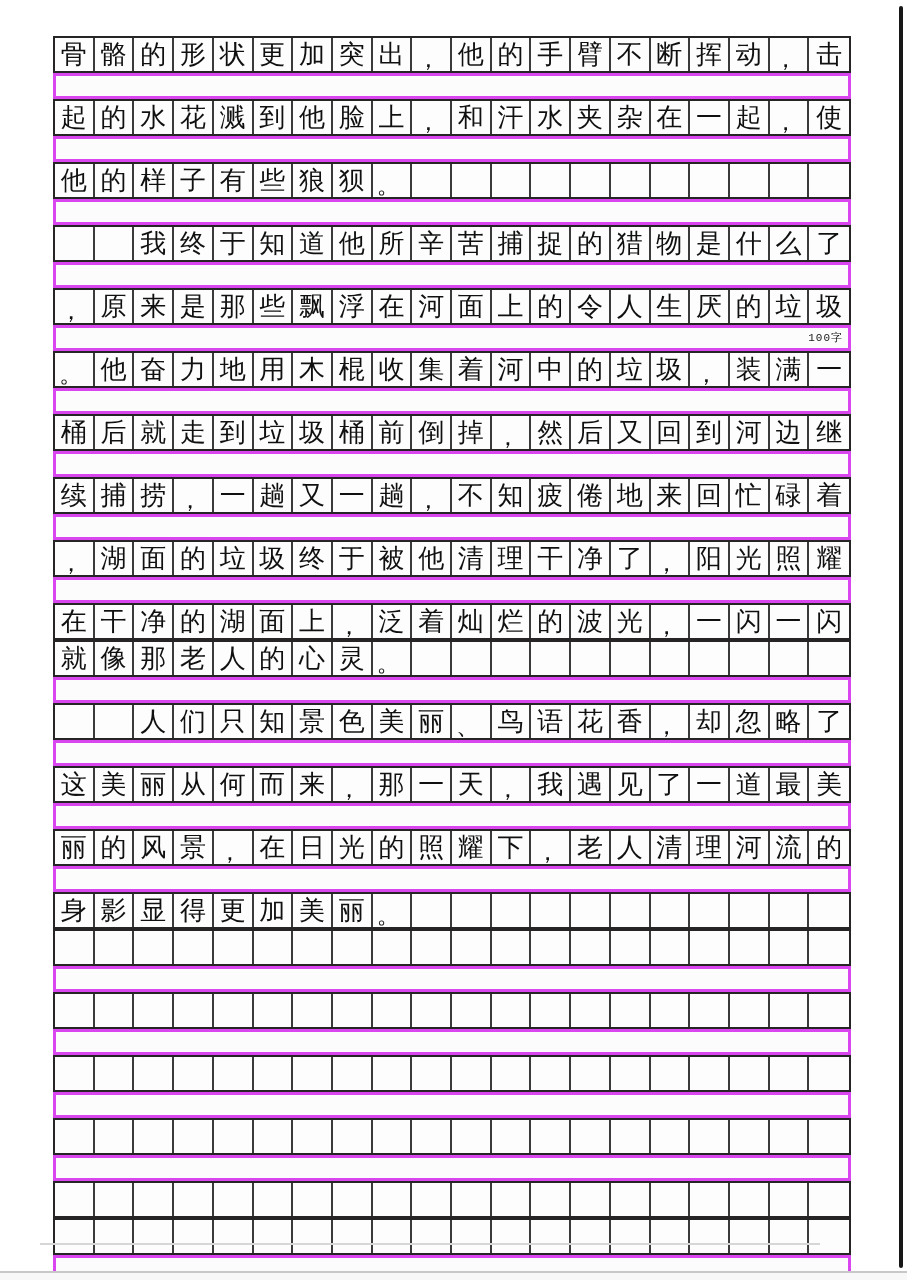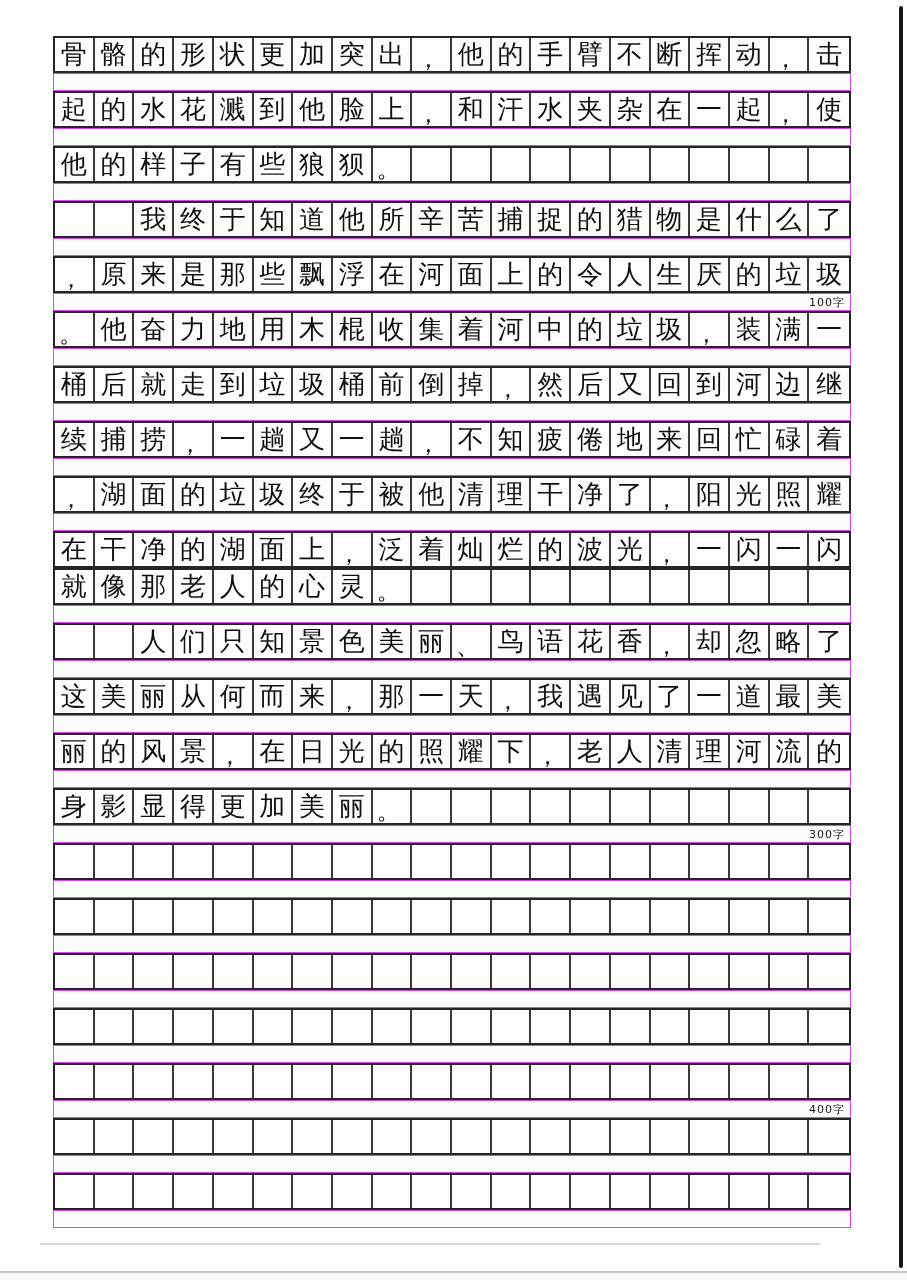--- a/index.html
+++ b/index.html
@@ -46,24 +46,25 @@
   .char.punct {
     position: absolute;
     left: 4px;
     bottom: 0px;
     transform: none;
     font-size: 24px;
   }
   
   .strip {
     position: relative;
-    height: 18px;
+    height: 26px;
     box-sizing: border-box;
-    border: 1px solid #d946ef;
+    border: 3px solid #d946ef;
     background: #fcfcfc;
+    font-family: Liberation Mono, monospace;
   }
   .marker {
     position: absolute;
     right: 5px;
     top: 50%;
     transform: translateY(-50%);
     font-size: 11px;
     line-height: 1;
     color: #151515;
     letter-spacing: 1px;
@@ -975,139 +976,133 @@
         <div class="cell"></div>
         <div class="cell"></div>
         <div class="cell"></div>
         <div class="cell"></div>
         <div class="cell"></div>
         <div class="cell"></div>
         <div class="cell"></div>
         <div class="cell"></div>
         <div class="cell"></div>
       </div>
-      <div class="strip">
-        <span class="marker">300字</span>
-      </div>
-      <div class="cells-row">
-        <div class="cell"></div>
-        <div class="cell"></div>
-        <div class="cell"></div>
-        <div class="cell"></div>
-        <div class="cell"></div>
-        <div class="cell"></div>
-        <div class="cell"></div>
-        <div class="cell"></div>
-        <div class="cell"></div>
-        <div class="cell"></div>
-        <div class="cell"></div>
-        <div class="cell"></div>
-        <div class="cell"></div>
-        <div class="cell"></div>
-        <div class="cell"></div>
-        <div class="cell"></div>
-        <div class="cell"></div>
-        <div class="cell"></div>
-        <div class="cell"></div>
-        <div class="cell"></div>
-      </div>
-      <div class="strip"></div>
-      <div class="cells-row">
-        <div class="cell"></div>
-        <div class="cell"></div>
-        <div class="cell"></div>
-        <div class="cell"></div>
-        <div class="cell"></div>
-        <div class="cell"></div>
-        <div class="cell"></div>
-        <div class="cell"></div>
-        <div class="cell"></div>
-        <div class="cell"></div>
-        <div class="cell"></div>
-        <div class="cell"></div>
-        <div class="cell"></div>
-        <div class="cell"></div>
-        <div class="cell"></div>
-        <div class="cell"></div>
-        <div class="cell"></div>
-        <div class="cell"></div>
-        <div class="cell"></div>
-        <div class="cell"></div>
-      </div>
-      <div class="strip"></div>
-      <div class="cells-row">
-        <div class="cell"></div>
-        <div class="cell"></div>
-        <div class="cell"></div>
-        <div class="cell"></div>
-        <div class="cell"></div>
-        <div class="cell"></div>
-        <div class="cell"></div>
-        <div class="cell"></div>
-        <div class="cell"></div>
-        <div class="cell"></div>
-        <div class="cell"></div>
-        <div class="cell"></div>
-        <div class="cell"></div>
-        <div class="cell"></div>
-        <div class="cell"></div>
-        <div class="cell"></div>
-        <div class="cell"></div>
-        <div class="cell"></div>
-        <div class="cell"></div>
-        <div class="cell"></div>
-      </div>
-      <div class="strip"></div>
-      <div class="cells-row">
-        <div class="cell"></div>
-        <div class="cell"></div>
-        <div class="cell"></div>
-        <div class="cell"></div>
-        <div class="cell"></div>
-        <div class="cell"></div>
-        <div class="cell"></div>
-        <div class="cell"></div>
-        <div class="cell"></div>
-        <div class="cell"></div>
-        <div class="cell"></div>
-        <div class="cell"></div>
-        <div class="cell"></div>
-        <div class="cell"></div>
-        <div class="cell"></div>
-        <div class="cell"></div>
-        <div class="cell"></div>
-        <div class="cell"></div>
-        <div class="cell"></div>
-        <div class="cell"></div>
-      </div>
-      <div class="strip"></div>
-      <div class="cells-row">
-        <div class="cell"></div>
-        <div class="cell"></div>
-        <div class="cell"></div>
-        <div class="cell"></div>
-        <div class="cell"></div>
-        <div class="cell"></div>
-        <div class="cell"></div>
-        <div class="cell"></div>
-        <div class="cell"></div>
-        <div class="cell"></div>
-        <div class="cell"></div>
-        <div class="cell"></div>
-        <div class="cell"></div>
-        <div class="cell"></div>
-        <div class="cell"></div>
-        <div class="cell"></div>
-        <div class="cell"></div>
-        <div class="cell"></div>
-        <div class="cell"></div>
-        <div class="cell"></div>
-      </div>
-      <div class="strip">
-        <span class="marker">400字</span>
+      <div class="cells-row">
+        <div class="cell"></div>
+        <div class="cell"></div>
+        <div class="cell"></div>
+        <div class="cell"></div>
+        <div class="cell"></div>
+        <div class="cell"></div>
+        <div class="cell"></div>
+        <div class="cell"></div>
+        <div class="cell"></div>
+        <div class="cell"></div>
+        <div class="cell"></div>
+        <div class="cell"></div>
+        <div class="cell"></div>
+        <div class="cell"></div>
+        <div class="cell"></div>
+        <div class="cell"></div>
+        <div class="cell"></div>
+        <div class="cell"></div>
+        <div class="cell"></div>
+        <div class="cell"></div>
+      </div>
+      <div class="strip"></div>
+      <div class="cells-row">
+        <div class="cell"></div>
+        <div class="cell"></div>
+        <div class="cell"></div>
+        <div class="cell"></div>
+        <div class="cell"></div>
+        <div class="cell"></div>
+        <div class="cell"></div>
+        <div class="cell"></div>
+        <div class="cell"></div>
+        <div class="cell"></div>
+        <div class="cell"></div>
+        <div class="cell"></div>
+        <div class="cell"></div>
+        <div class="cell"></div>
+        <div class="cell"></div>
+        <div class="cell"></div>
+        <div class="cell"></div>
+        <div class="cell"></div>
+        <div class="cell"></div>
+        <div class="cell"></div>
+      </div>
+      <div class="strip"></div>
+      <div class="cells-row">
+        <div class="cell"></div>
+        <div class="cell"></div>
+        <div class="cell"></div>
+        <div class="cell"></div>
+        <div class="cell"></div>
+        <div class="cell"></div>
+        <div class="cell"></div>
+        <div class="cell"></div>
+        <div class="cell"></div>
+        <div class="cell"></div>
+        <div class="cell"></div>
+        <div class="cell"></div>
+        <div class="cell"></div>
+        <div class="cell"></div>
+        <div class="cell"></div>
+        <div class="cell"></div>
+        <div class="cell"></div>
+        <div class="cell"></div>
+        <div class="cell"></div>
+        <div class="cell"></div>
+      </div>
+      <div class="strip"></div>
+      <div class="cells-row">
+        <div class="cell"></div>
+        <div class="cell"></div>
+        <div class="cell"></div>
+        <div class="cell"></div>
+        <div class="cell"></div>
+        <div class="cell"></div>
+        <div class="cell"></div>
+        <div class="cell"></div>
+        <div class="cell"></div>
+        <div class="cell"></div>
+        <div class="cell"></div>
+        <div class="cell"></div>
+        <div class="cell"></div>
+        <div class="cell"></div>
+        <div class="cell"></div>
+        <div class="cell"></div>
+        <div class="cell"></div>
+        <div class="cell"></div>
+        <div class="cell"></div>
+        <div class="cell"></div>
+      </div>
+      <div class="strip"></div>
+      <div class="cells-row">
+        <div class="cell"></div>
+        <div class="cell"></div>
+        <div class="cell"></div>
+        <div class="cell"></div>
+        <div class="cell"></div>
+        <div class="cell"></div>
+        <div class="cell"></div>
+        <div class="cell"></div>
+        <div class="cell"></div>
+        <div class="cell"></div>
+        <div class="cell"></div>
+        <div class="cell"></div>
+        <div class="cell"></div>
+        <div class="cell"></div>
+        <div class="cell"></div>
+        <div class="cell"></div>
+        <div class="cell"></div>
+        <div class="cell"></div>
+        <div class="cell"></div>
+        <div class="cell"></div>
       </div>
       <div class="cells-row">
         <div class="cell"></div>
         <div class="cell"></div>
         <div class="cell"></div>
         <div class="cell"></div>
         <div class="cell"></div>
         <div class="cell"></div>
         <div class="cell"></div>
         <div class="cell"></div>

